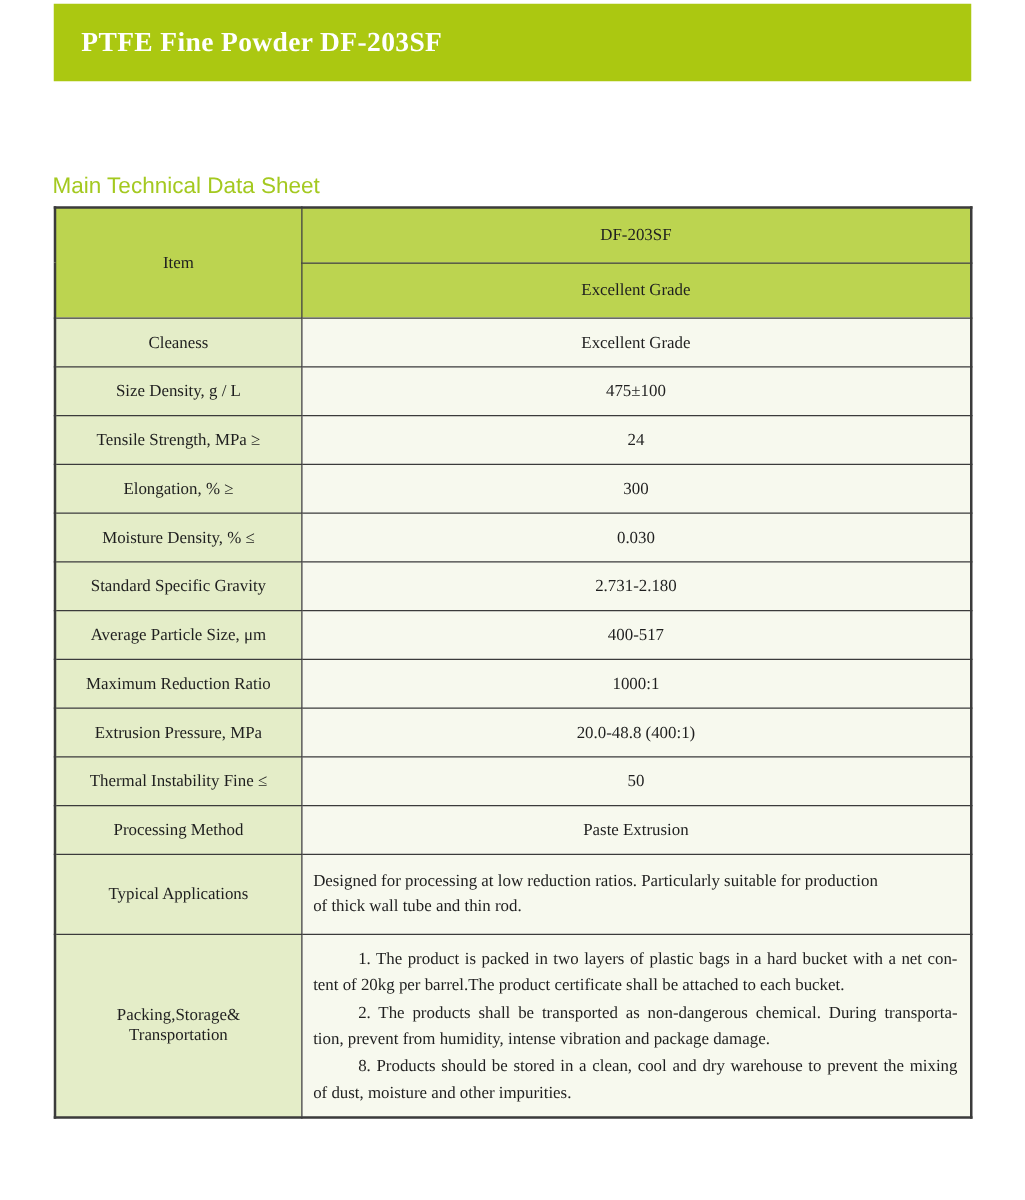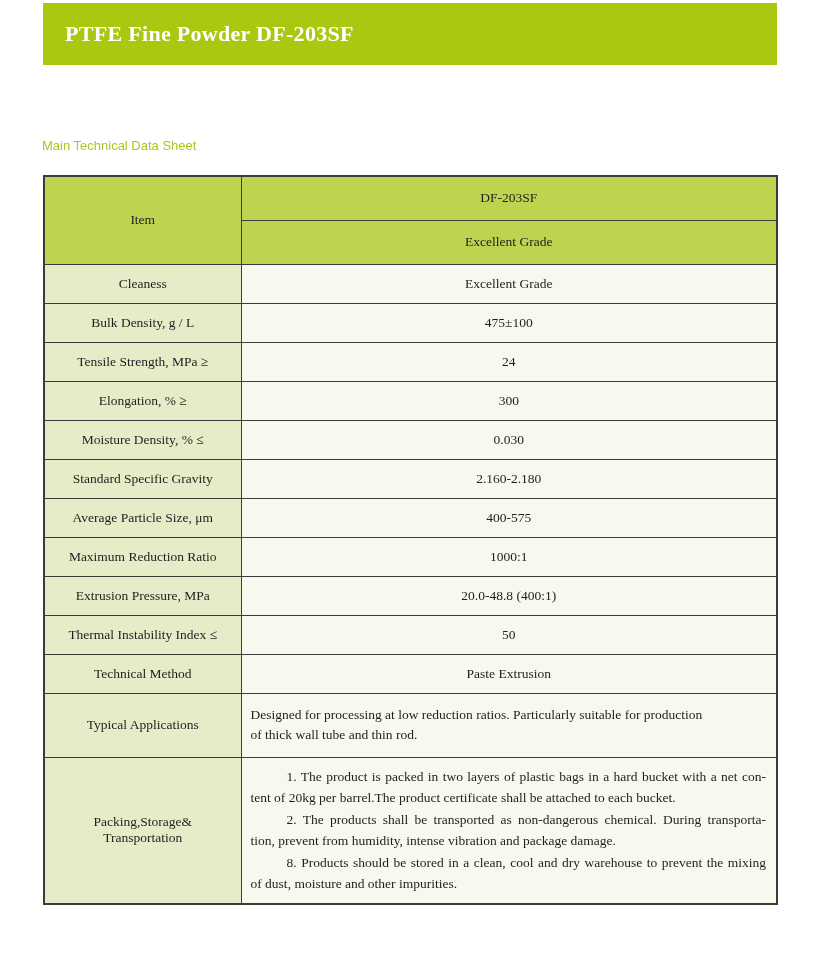--- a/index.html
+++ b/index.html
@@ -29,23 +29,23 @@
     box-sizing:border-box;
     padding-left:22px;
   }
   .banner-title{
     color:var(--banner-text);
     font-size:22px;
     font-weight:bold;
     letter-spacing:.3px;
   }
   .section-heading{
-    margin:73px 0 22px 42px;
+    margin:73px 0 6px 42px;
     font-family:"Liberation Sans","DejaVu Sans",sans-serif;
-    font-size:13px;
+    font-size:18px;
     color:var(--heading-color);
   }
   table.spec-table{
     margin-left:43px;
     width:735px;
     border-collapse:collapse;
     table-layout:fixed;
     border:2px solid var(--border);
     font-size:13.5px;
   }
@@ -94,57 +94,57 @@
     </tr>
     <tr class="hrow h1">
       <td class="hdr-bottom">Excellent Grade</td>
     </tr>
 
     <tr class="r">
       <td class="label">Cleaness</td>
       <td class="value">Excellent Grade</td>
     </tr>
     <tr class="r">
-      <td class="label">Bulk Density, g / L</td>
+      <td class="label">Size Density, g / L</td>
       <td class="value">475±100</td>
     </tr>
     <tr class="r">
       <td class="label">Tensile Strength, MPa ≥</td>
       <td class="value">24</td>
     </tr>
     <tr class="r">
       <td class="label">Elongation, % ≥</td>
       <td class="value">300</td>
     </tr>
     <tr class="r">
       <td class="label">Moisture Density, % ≤</td>
       <td class="value">0.030</td>
     </tr>
     <tr class="r">
       <td class="label">Standard Specific Gravity</td>
-      <td class="value">2.160-2.180</td>
+      <td class="value">2.731-2.180</td>
     </tr>
     <tr class="r">
       <td class="label">Average Particle Size, μm</td>
-      <td class="value">400-575</td>
+      <td class="value">400-517</td>
     </tr>
     <tr class="r">
       <td class="label">Maximum Reduction Ratio</td>
       <td class="value">1000:1</td>
     </tr>
     <tr class="r">
       <td class="label">Extrusion Pressure, MPa</td>
       <td class="value">20.0-48.8 (400:1)</td>
     </tr>
     <tr class="r">
-      <td class="label">Thermal Instability Index ≤</td>
+      <td class="label">Thermal Instability Fine ≤</td>
       <td class="value">50</td>
     </tr>
     <tr class="r">
-      <td class="label">Technical Method</td>
+      <td class="label">Processing Method</td>
       <td class="value">Paste Extrusion</td>
     </tr>
 
     <tr class="ta">
       <td class="label">Typical Applications</td>
       <td class="value text-cell">
         <div class="ta-line">Designed for processing at low reduction ratios. Particularly suitable for production</div>
         <div class="ta-line">of thick wall tube and thin rod.</div>
       </td>
     </tr>

